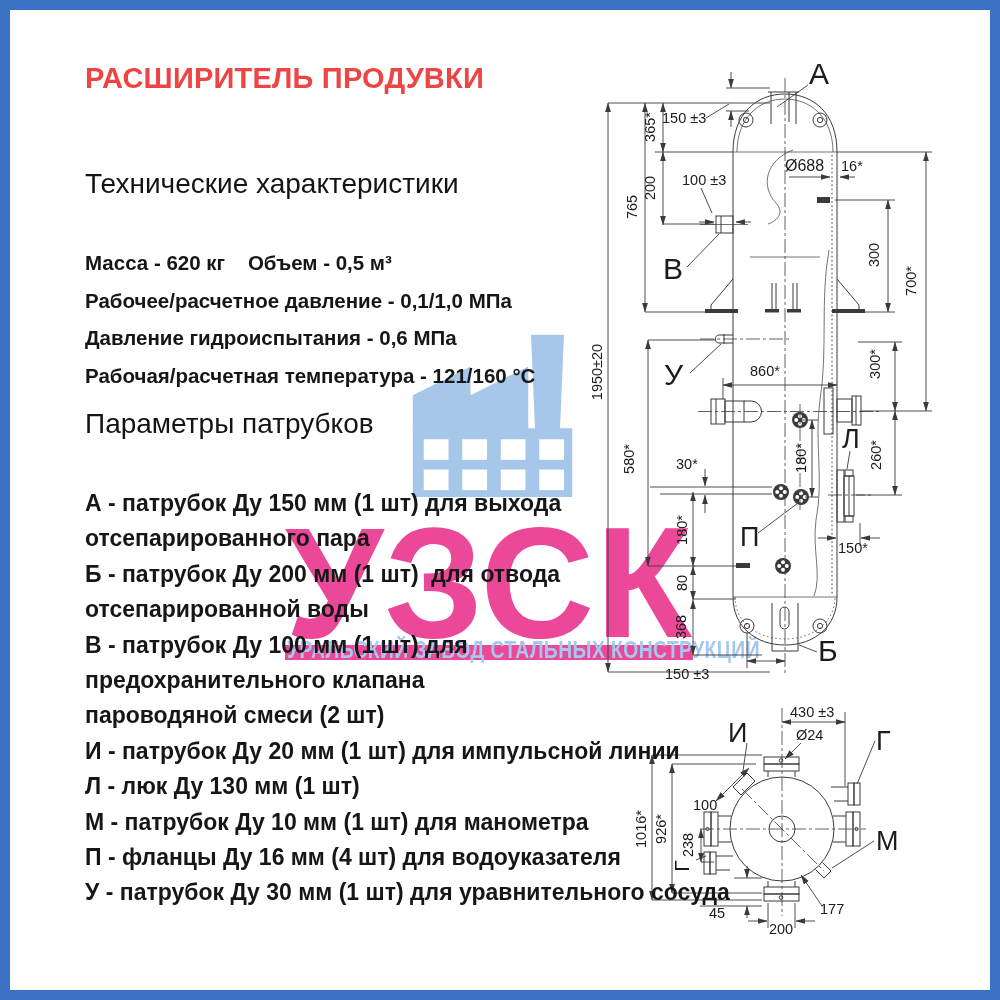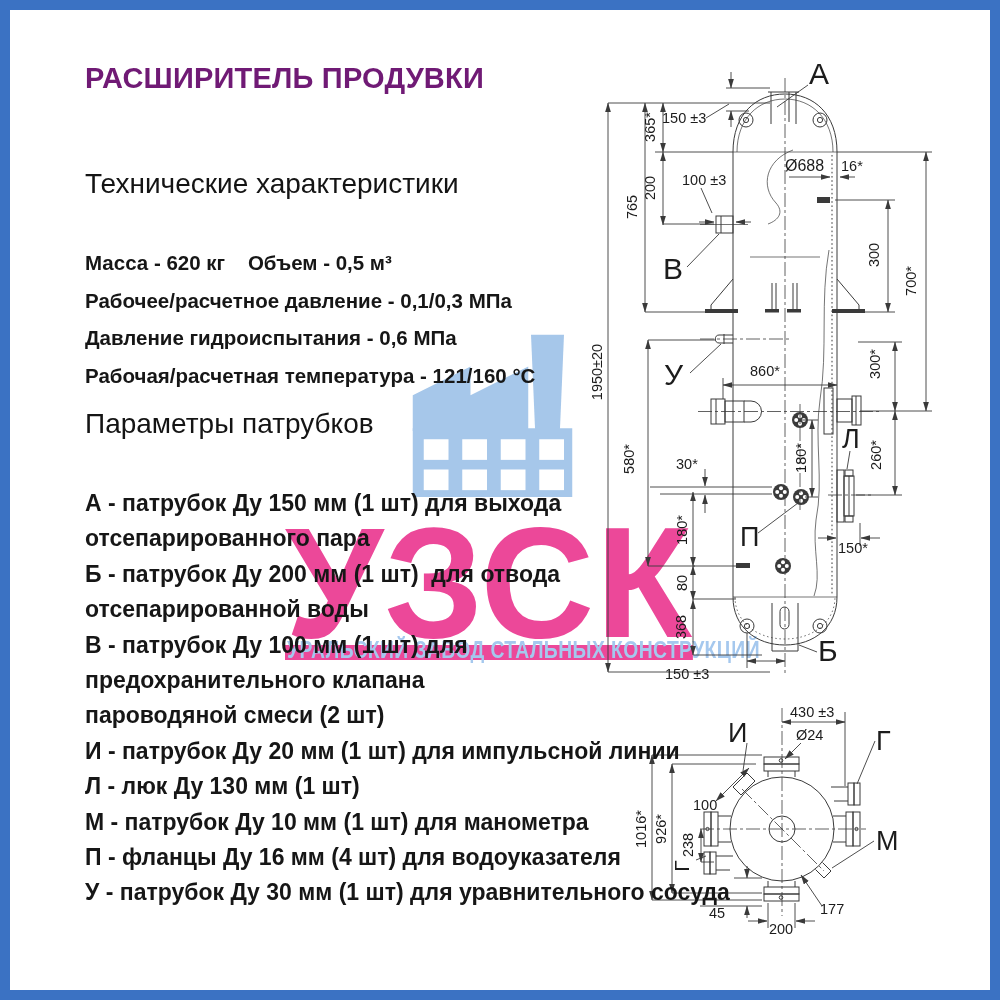--- a/index.html
+++ b/index.html
@@ -28,21 +28,21 @@
   .ph{fill:#ffffff;stroke:none;}
   .dt{font-size:14.5px;fill:#1c1c1c;}
   .dtb{font-size:16px;fill:#1c1c1c;}
   .lbl{font-size:30px;fill:#1c1c1c;}
   .lbl2{font-size:27px;fill:#1c1c1c;}
   .lbl3{font-size:21px;fill:#1c1c1c;}
 
   
   .content{position:absolute;inset:0;z-index:3;}
   .abs{position:absolute;left:85px;font-weight:bold;}
-  .title{top:56px;font-size:29px;font-weight:700;line-height:44px;letter-spacing:0.2px;color:#701a75;}
+  .title{top:56px;font-size:29px;font-weight:700;line-height:44px;letter-spacing:0.2px;color:#ef4444;}
   .h2{font-size:28px;font-weight:400;color:#141414;}
   .h-tech{top:168px;text-align:center;}
   .h-noz{top:408px;}
   .specs{top:244px;font-size:20.5px;line-height:37.5px;}
   .spec{white-space:pre-wrap;}
   .list{top:486px;font-size:23px;line-height:35.4px;}
   .list div{white-space:pre-wrap;}
 </style>
 </head>
 <body>
@@ -378,21 +378,21 @@
 
   <div class="content">
     <div class="abs title">
       <div>РАСШИРИТЕЛЬ ПРОДУВКИ</div>
     </div>
 
     <div class="abs h2 h-tech">Технические характеристики</div>
 
     <div class="abs specs">
       <div class="spec">Масса - 620 кг    Объем - 0,5 м³</div>
-      <div class="spec">Рабочее/расчетное давление - 0,1/0,3 МПа</div>
+      <div class="spec">Рабочее/расчетное давление - 0,1/1,0 МПа</div>
       <div class="spec">Давление гидроиспытания - 0,6 МПа</div>
       <div class="spec">Рабочая/расчетная температура - 121/160 °С</div>
     </div>
 
     <div class="abs h2 h-noz">Параметры патрубков</div>
 
     <div class="abs list">
       <div>А - патрубок Ду 150 мм (1 шт) для выхода</div>
       <div>отсепарированного пара</div>
       <div>Б - патрубок Ду 200 мм (1 шт)  для отвода</div>

